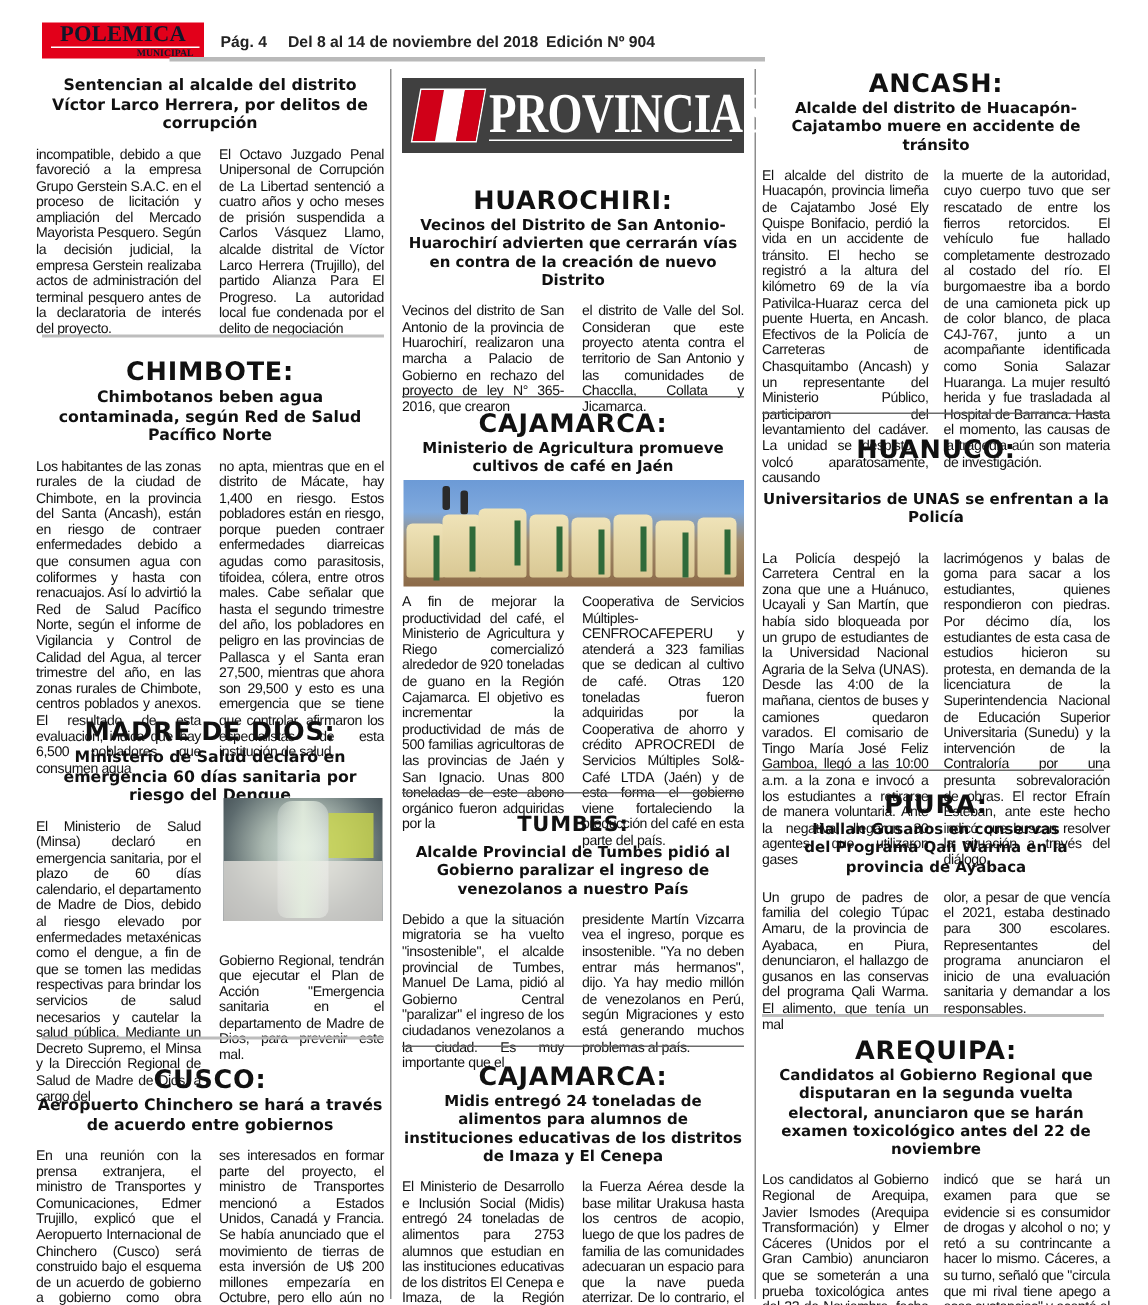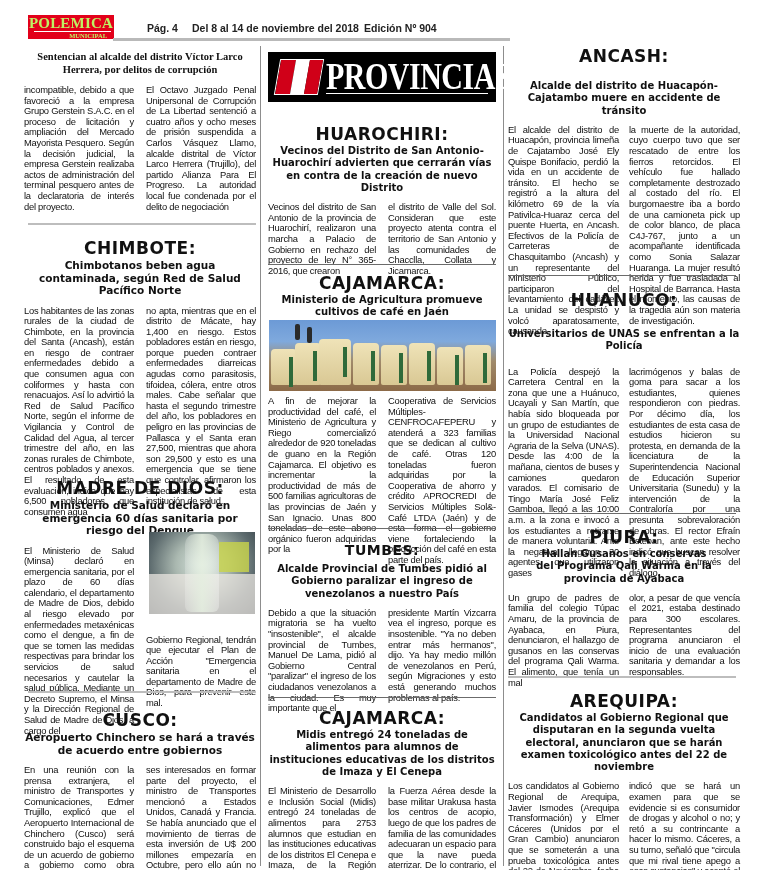--- a/index.html
+++ b/index.html
@@ -1,36 +1,36 @@
 <!DOCTYPE html>
 <html><head>
 <meta charset="utf-8">
 <style>
   * { box-sizing: border-box; margin: 0; padding: 0; }
   html, body { width: 765px; height: 870px; background: #ffffff; overflow: hidden; }
   body { font-family: "Liberation Sans", sans-serif; color: #111; position: relative; }
 
   .masthead { position: absolute; left: 0; top: 0; width: 765px; height: 42px; }
-  .logo { position: absolute; left: 28px; top: 15px; width: 86px; height: 24px; background: #e2001a; color: #bef264; text-align: center; }
+  .logo { position: absolute; left: 28px; top: 15px; width: 108px; height: 24px; background: #e2001a; color: #0f172a; text-align: center; }
   .logo .l1 { font-family: "Liberation Serif", serif; font-weight: bold; font-size: 15px; line-height: 15px; letter-spacing: 0.2px; display:block; padding-top:1px; }
   .logo .l2 { font-family: "Liberation Serif", serif; font-weight: bold; font-size: 6.5px; line-height: 7px; display:block; text-align: right; padding-right: 4px; border-top: 1px solid #fff; margin: 0 3px 0 6px; }
   .mh-text { position: absolute; top: 22px; font-size: 10.5px; font-weight: bold; color: #222; }
   .mh-rule { position: absolute; left: 113px; top: 38px; width: 397px; height: 3px; background: #b9b9b9; }
 
   .col-divider { position: absolute; width: 1px; background: #8d8d8d; }
 
   .article { position: absolute; }
   .region { font-family: "DejaVu Sans", sans-serif; font-weight: bold; text-align: center; color: #111; letter-spacing: 0.5px; }
   .sub { font-family: "DejaVu Sans", sans-serif; font-weight: bold; text-align: center; color: #111; }
   .body2 { display: flex; justify-content: space-between; }
   .body2 p { font-family: "Liberation Sans", sans-serif; font-size: 9.4px; line-height: 10.6px; text-align: justify; color: #111; letter-spacing: -0.25px; transform-origin: left top; }
   .hr { position: absolute; height: 2px; background: #bdbdbd; }
   .hr.dark { height: 1px; background: #6b6b6b; }
 
-  .banner { position: absolute; left: 268px; top: 52px; width: 228px; height: 50px; background: #000000; }
+  .banner { position: absolute; left: 268px; top: 52px; width: 228px; height: 50px; background: #404040; }
   .flag { position: absolute; left: 9px; top: 7px; width: 44px; height: 36px; transform: skewX(-10deg); border: 1px solid #fff; overflow: hidden; }
   .flag .s1 { position:absolute; left:0; top:0; width:15px; height:100%; background:#d00018; }
   .flag .s2 { position:absolute; left:15px; top:0; width:14px; height:100%; background:#fff; }
   .flag .s3 { position:absolute; left:29px; top:0; width:15px; height:100%; background:#d00018; }
   .banner-text { position: absolute; left: 58px; top: 6px; font-family: "Liberation Serif", serif; font-weight: bold; font-size: 30px; color: #fff; letter-spacing: -0.5px; transform: scaleY(1.25); transform-origin: left top; line-height: 30px; }
   .banner-line { position: absolute; left: 58px; top: 41px; width: 162px; height: 1px; background: #fff; }
 
   .photo-bags { position: absolute; left: 269px; top: 320px; width: 227px; height: 71px; overflow: hidden;
     background: linear-gradient(180deg, #6c9ad6 0%, #7fa9dd 30%, #a08a6a 58%, #8c6a48 100%); }
   .bag { position: absolute; bottom: 6px; width: 26px; height: 42px; background: linear-gradient(180deg,#efe3b8,#d9c894); border-radius: 4px 4px 2px 2px; }
@@ -54,21 +54,21 @@
   <span class="mh-text" style="left:147px">Pág. 4</span>
   <span class="mh-text" style="left:192px">Del 8 al 14 de noviembre del 2018</span>
   <span class="mh-text" style="left:364px">Edición Nº 904</span>
   <div class="mh-rule"></div>
 </div>
 
 <div class="col-divider" style="left:260px; top:46px; height:820px;"></div>
 <div class="col-divider" style="left:503px; top:46px; height:820px;"></div>
 
 <div class="article" style="left:24px; top:50px; width:232px;">
-  <div class="sub" style="font-size:10.5px; line-height:12.5px; margin-top:1px;font-family:Liberation Serif, serif;">Sentencian al alcalde del distrito Víctor Larco Herrera, por delitos de corrupción</div>
+  <div class="sub" style="font-size:10.5px; line-height:12.5px; margin-top:1px;">Sentencian al alcalde del distrito Víctor Larco Herrera, por delitos de corrupción</div>
   <div class="body2" style="margin-top:9px;">
     <p style="width:110px;">incompatible, debido a que favoreció a la empresa Grupo Gerstein S.A.C. en el proceso de licitación y ampliación del Mercado Mayorista Pesquero. Según la decisión judicial, la empresa Gerstein realizaba actos de administración del terminal pesquero antes de la declaratoria de interés del proyecto.</p>
     <p style="width:110px;">El Octavo Juzgado Penal Unipersonal de Corrupción de La Libertad sentenció a cuatro años y ocho meses de prisión suspendida a Carlos Vásquez Llamo, alcalde distrital de Víctor Larco Herrera (Trujillo), del partido Alianza Para El Progreso. La autoridad local fue condenada por el delito de negociación</p>
   </div>
 </div>
 <div class="hr" style="left:28px; top:223px; width:228px;"></div>
 
 <div class="article" style="left:24px; top:238px; width:232px;">
   <div class="region" style="font-size:17px; line-height:20px;">CHIMBOTE:</div>
   <div class="sub" style="font-size:10.5px; line-height:12.5px; margin-top:1px;">Chimbotanos beben agua contaminada, según Red de Salud Pacífico Norte</div>
@@ -176,21 +176,21 @@
   <div class="region" style="font-size:17px; line-height:20px;">CAJAMARCA:</div>
   <div class="sub" style="font-size:10px; line-height:12.3px; margin-top:1px;">Midis entregó 24 toneladas de alimentos para alumnos de instituciones educativas de los distritos de Imaza y El Cenepa</div>
   <div class="body2" style="margin-top:8px;">
     <p style="width:108px;">El Ministerio de Desarrollo e Inclusión Social (Midis) entregó 24 toneladas de alimentos para 2753 alumnos que estudian en las instituciones educativas de los distritos El Cenepa e Imaza, de la Región Amazonas. Los víveres fueron llevados en un helicóptero de</p>
     <p style="width:108px;">la Fuerza Aérea desde la base militar Urakusa hasta los centros de acopio, luego de que los padres de familia de las comunidades adecuaran un espacio para que la nave pueda aterrizar. De lo contrario, el traslado hubiera durado más de dos días por vía terrestre.</p>
   </div>
 </div>
 
 <div class="article" style="left:508px; top:46px; width:232px;">
   <div class="region" style="font-size:17px; line-height:20px;">ANCASH:</div>
-  <div class="sub" style="font-size:10px; line-height:12.3px; margin-top:14px;">Alcalde del distrito de Huacapón-Cajatambo muere en accidente de tránsito</div>
+  <div class="sub" style="font-size:10px; line-height:12.3px; margin-top:1px;">Alcalde del distrito de Huacapón-Cajatambo muere en accidente de tránsito</div>
   <div class="body2" style="margin-top:8px;">
     <p style="width:111px;">El alcalde del distrito de Huacapón, provincia limeña de Cajatambo José Ely Quispe Bonifacio, perdió la vida en un accidente de tránsito. El hecho se registró a la altura del kilómetro 69 de la vía Pativilca-Huaraz cerca del puente Huerta, en Ancash. Efectivos de la Policía de Carreteras de Chasquitambo (Ancash) y un representante del Ministerio Público, participaron del levantamiento del cadáver. La unidad se despistó y volcó aparatosamente, causando</p>
     <p style="width:111px;">la muerte de la autoridad, cuyo cuerpo tuvo que ser rescatado de entre los fierros retorcidos. El vehículo fue hallado completamente destrozado al costado del río. El burgomaestre iba a bordo de una camioneta pick up de color blanco, de placa C4J-767, junto a un acompañante identificada como Sonia Salazar Huaranga. La mujer resultó herida y fue trasladada al Hospital de Barranca. Hasta el momento, las causas de la tragedia aún son materia de investigación.</p>
   </div>
 </div>
 <div class="hr dark" style="left:508px; top:275px; width:228px;"></div>
 
 <div class="article" style="left:508px; top:290px; width:232px;">
   <div class="region" style="font-size:17px; line-height:20px;">HUANUCO:</div>
   <div class="sub" style="font-size:10px; line-height:12.3px; margin-top:18px;">Universitarios de UNAS se enfrentan a la Policía</div>

